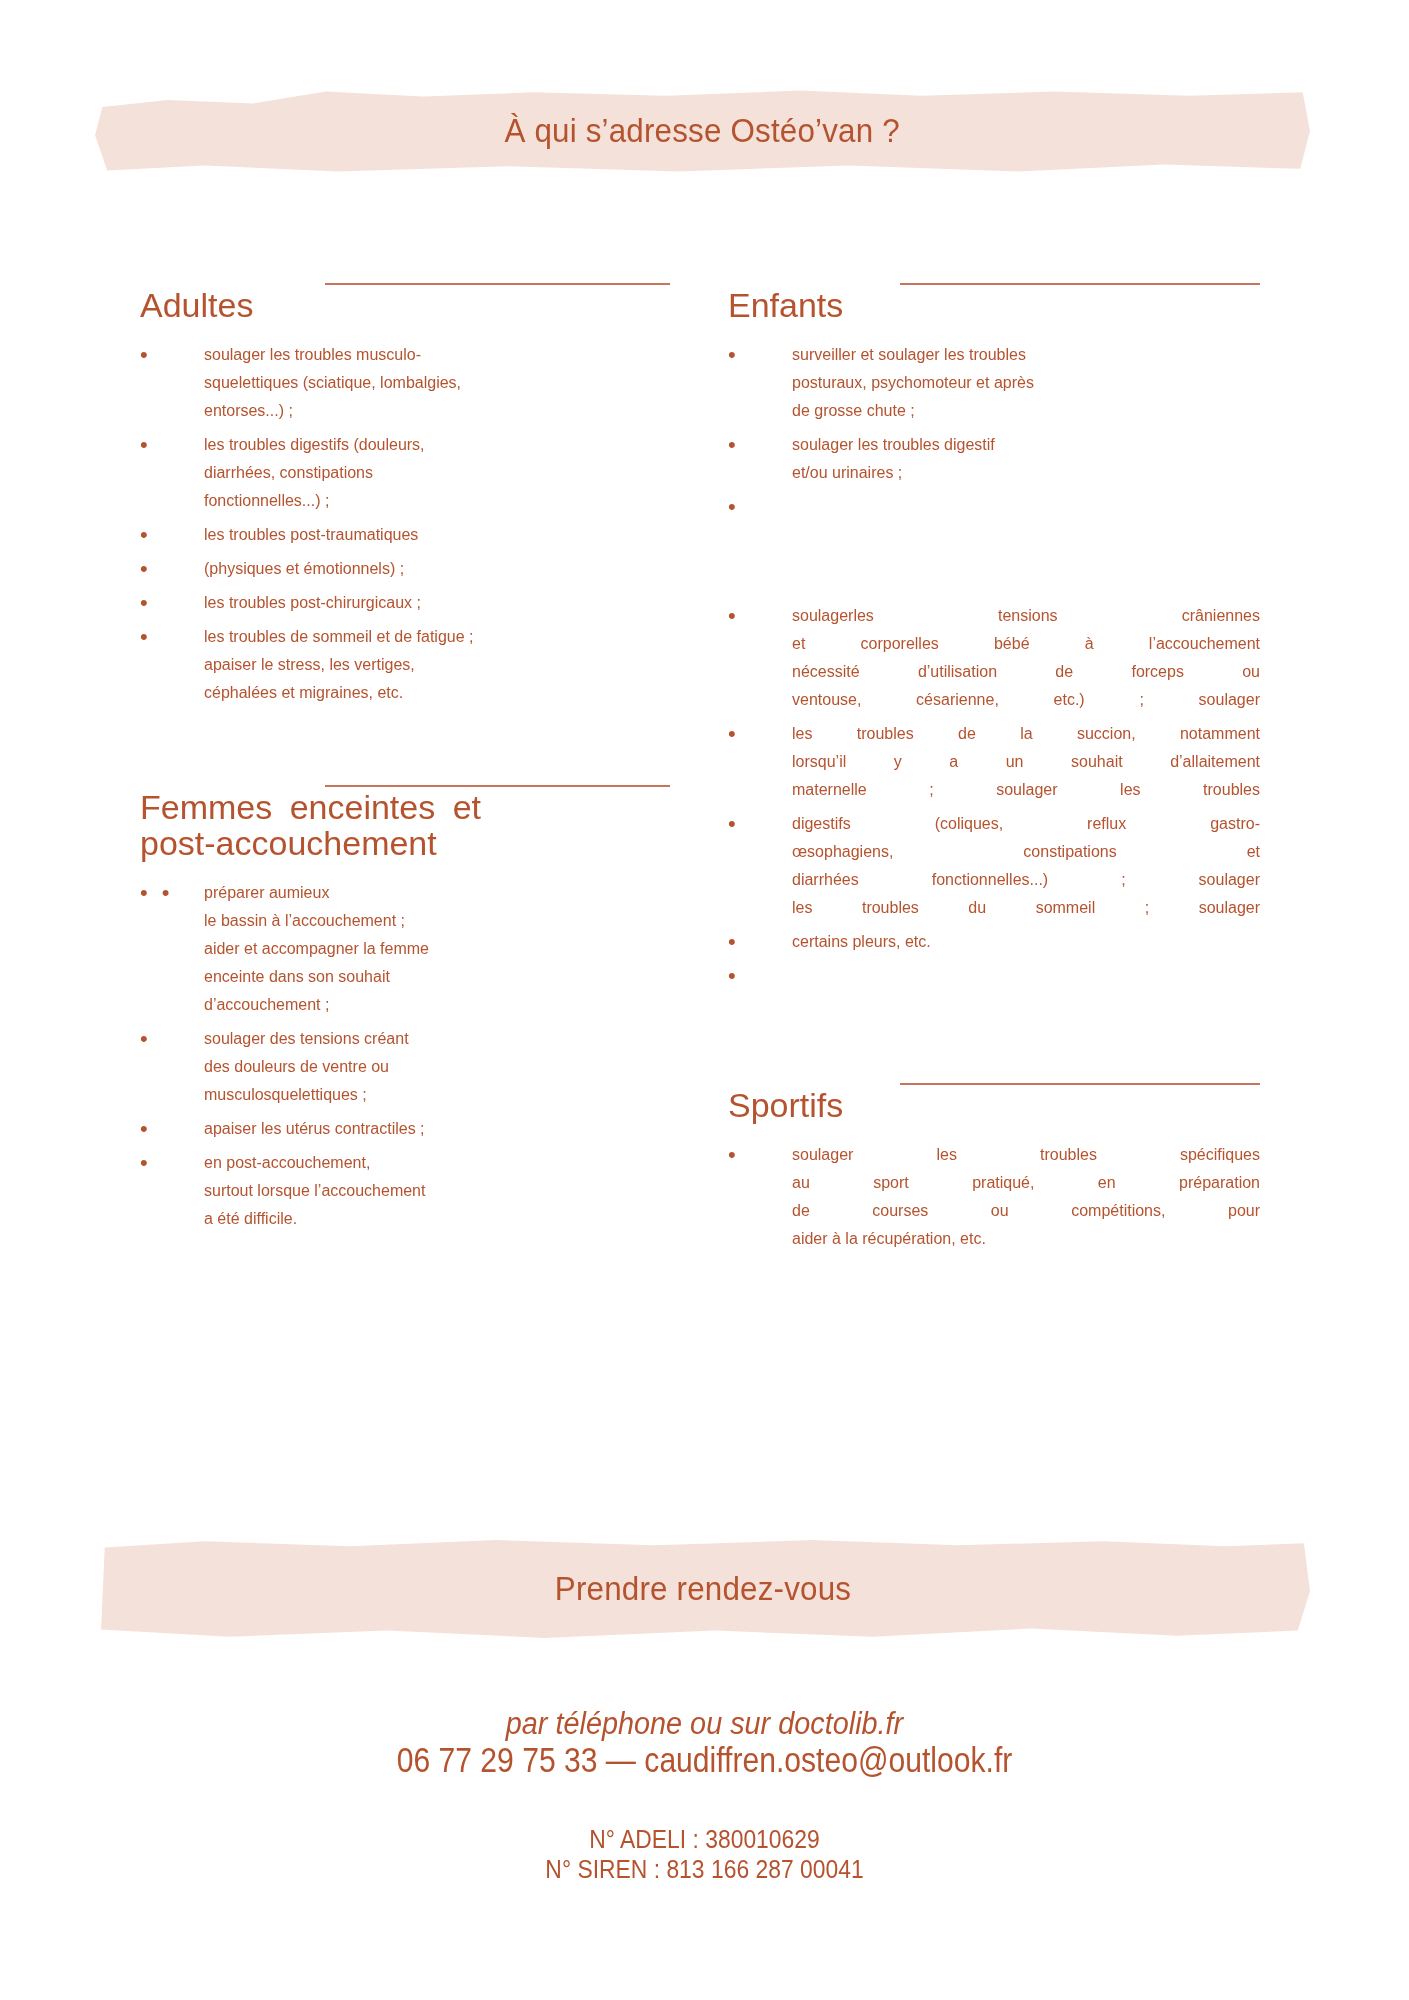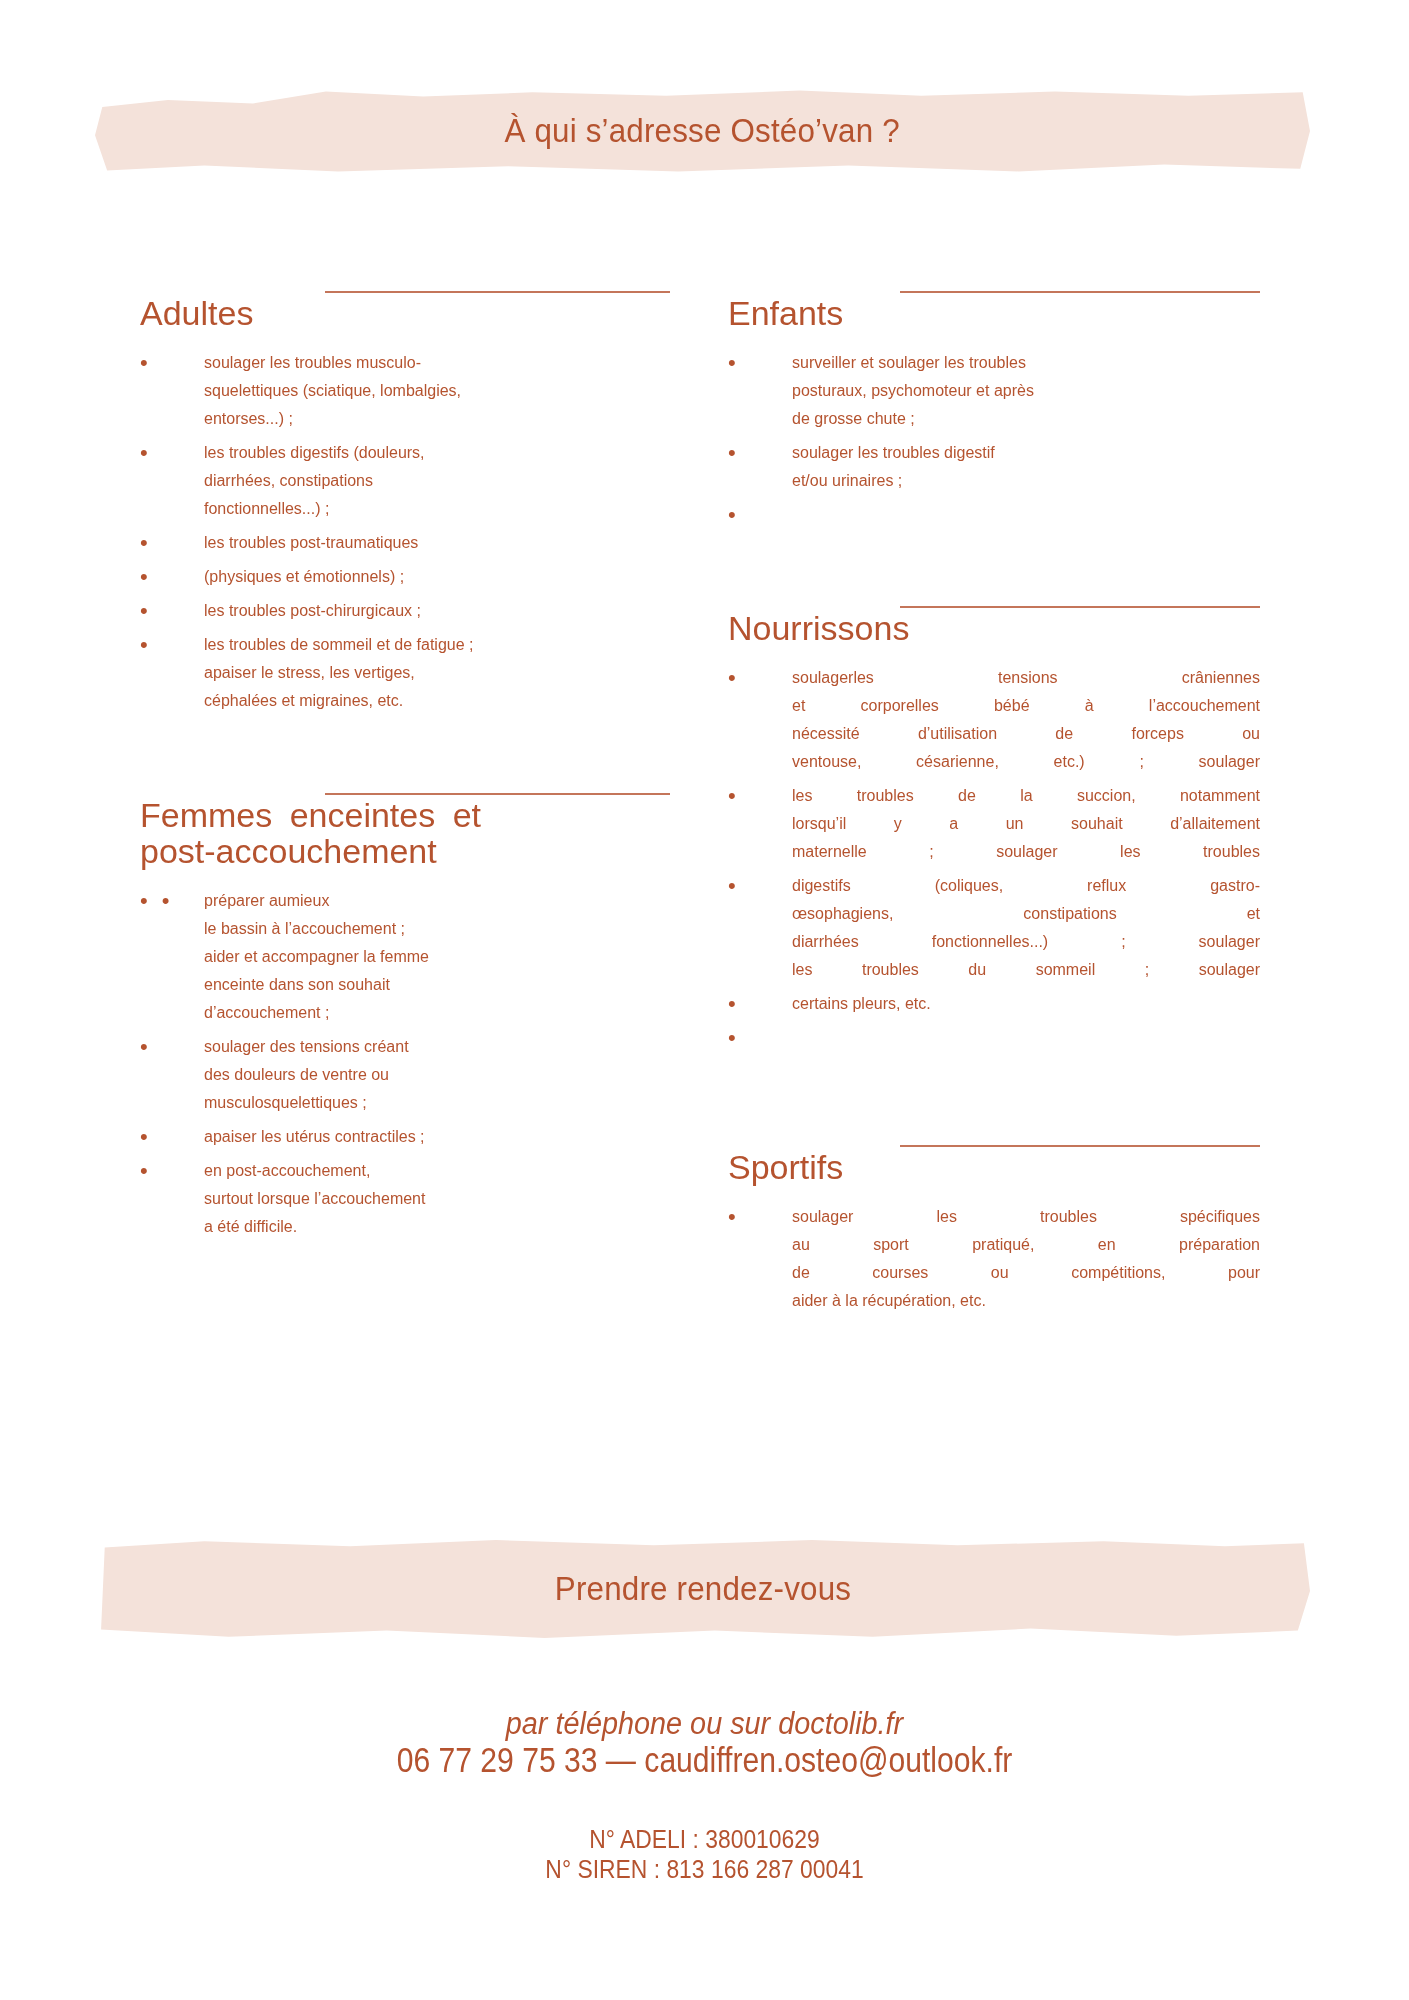--- a/index.html
+++ b/index.html
@@ -24,21 +24,21 @@
   .banner-bottom {
     top: 1537px; height: 104px;
     clip-path: polygon(0.8% 10%, 9% 4%, 21% 9%, 33% 3%, 46% 8%, 59% 3%, 71% 8%, 83% 4%, 93% 9%, 99.5% 6%, 100% 52%, 99% 90%, 89% 95%, 77% 88%, 64% 96%, 51% 90%, 37% 97%, 24% 90%, 11% 96%, 0.5% 89%);
   }
   .banner-title {
     font-size: 33px; letter-spacing: 0.2px;
     transform: scaleX(0.95); transform-origin: center;
     color: var(--accent, #b5532f);
   }
   
-  .col { position: absolute; top: 287px; margin-top: 8px; }
+  .col { position: absolute; top: 287px; }
   .col-left  { left: 140px; width: 530px; }
   .col-right { left: 728px; width: 532px; }
   .section { position: relative; }
   .sec-head { position: relative; }
   .sec-rule {
     position: absolute; top: -4px; right: 0; height: 2px;
     background: var(--rule, #c4755a);
   }
   .col-left  .sec-rule { width: 345px; }
   .col-right .sec-rule { width: 360px; }
@@ -198,26 +198,20 @@
               <div class="line">soulager les troubles digestif</div>
               <div class="line">et/ou urinaires ;</div>
             </div>
           </div>
           <div class="item">
             <div class="bullet">•</div>
           </div>
         </div>
       </div>
       <div class="section sec-gap-right-2">
-        <div class="sec-head">
-          <div class="sec-rule"></div>
-          <div class="sec-title">
-            <div>Nourrissons</div>
-          </div>
-        </div>
         <div class="sec-list">
           <div class="item">
             <div class="bullet">•</div>
             <div class="txt">
               <div class="line fill">soulagerles tensions crâniennes</div>
               <div class="line fill">et corporelles bébé à l’accouchement</div>
               <div class="line fill">nécessité d’utilisation de forceps ou</div>
               <div class="line fill">ventouse, césarienne, etc.) ; soulager</div>
             </div>
           </div>

